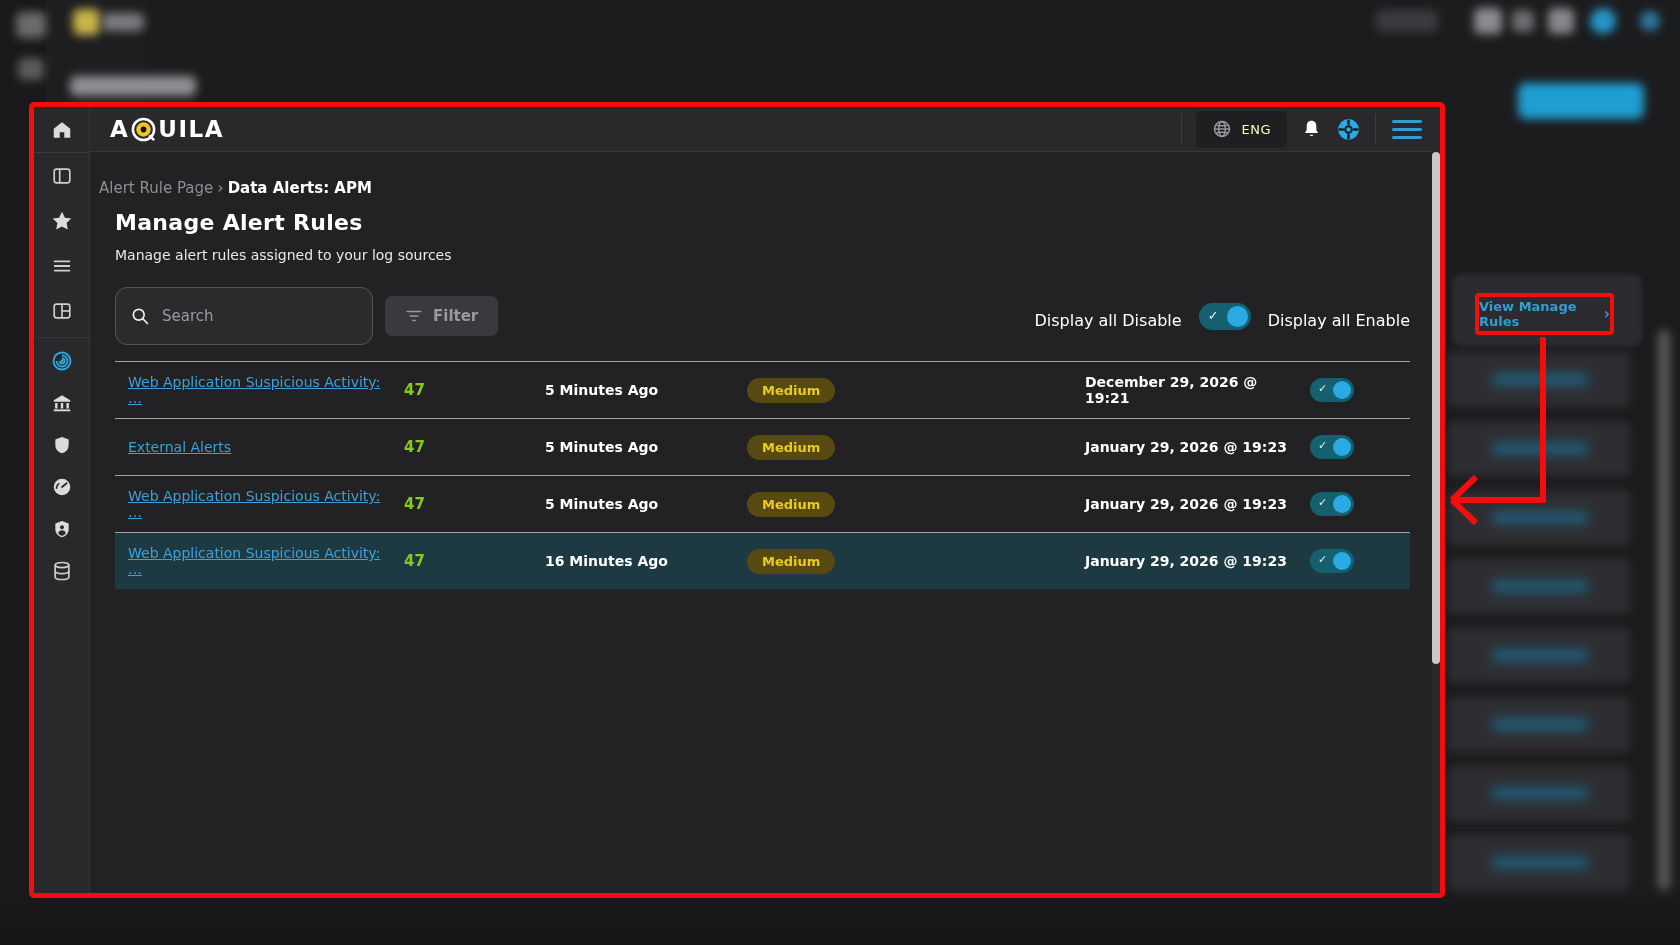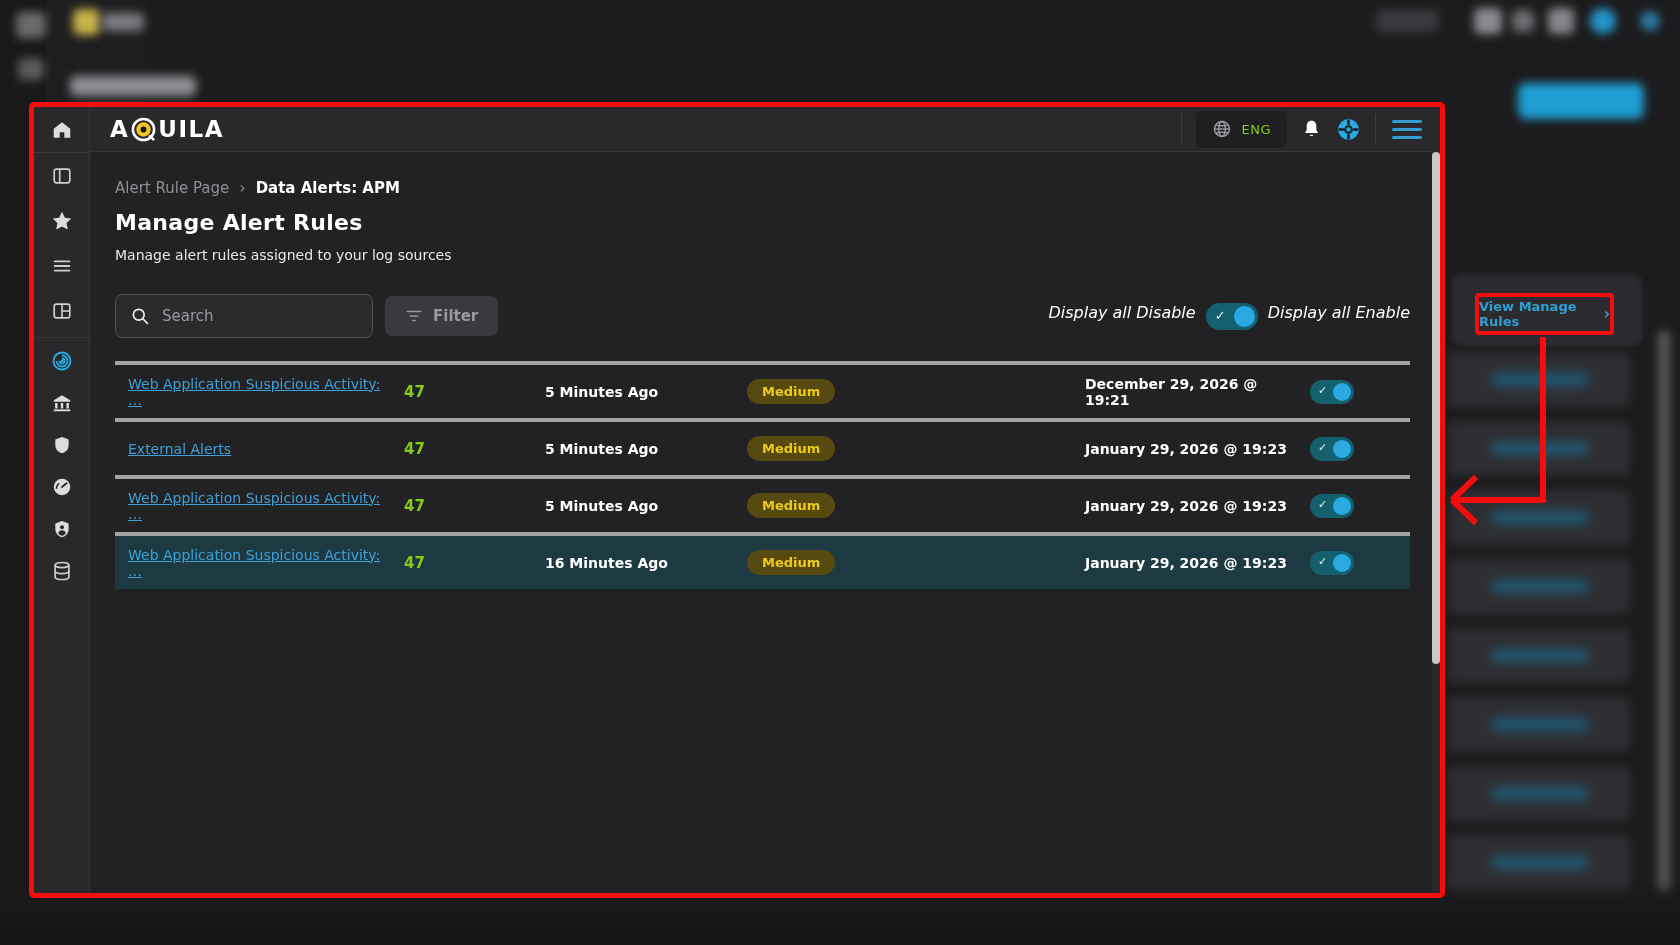--- a/index.html
+++ b/index.html
@@ -34,52 +34,52 @@
   .rail .group2 { border-top:1px solid #343437; margin-top:4px; padding-top:2px; }
   .rail .group2 .cell { height:42px; }
   .rail svg { display:block; }
 
   .appbar { position:absolute; left:56px; right:0; top:0; height:45px; background:#29292c; border-bottom:1px solid #38383b; display:flex; align-items:center; z-index:2; }
   .logo { display:flex; align-items:center; margin-left:20px; color:#fff; font-size:23px; font-weight:bold; letter-spacing:1.5px; }
   .logo-q { display:inline-grid; place-items:center; width:27px; height:27px; margin:0 1px; }
   .appbar-right { margin-left:auto; display:flex; align-items:center; gap:14px; margin-right:16px; }
   .vdiv { width:1px; height:30px; background:#3e3e42; }
   .lang-pill { display:flex; align-items:center; gap:9px; background:#1f1f22; border-radius:6px; height:37px; padding:0 16px; cursor:pointer; }
-  .lang-pill .lang { color:#84cc16; font-size:13px; letter-spacing:0.5px; }
+  .lang-pill .lang { color:#fef9c3; font-size:13px; letter-spacing:0.5px; }
   .burger { display:flex; flex-direction:column; gap:5px; cursor:pointer; padding:4px 2px; }
   .burger div { width:30px; height:3px; background:#2f9fd0; border-radius:2px; }
 
   .content { position:absolute; left:56px; right:8px; top:45px; bottom:0; background:#222225; z-index:1; }
-  .crumbs { position:absolute; left:25px; top:26px; display:flex; align-items:center; gap:10px; font-size:15px; }
+  .crumbs { position:absolute; left:9px; top:26px; display:flex; align-items:center; gap:4px; font-size:15px; }
   .crumbs .parent { color:#8f8f93; }
   .crumbs .sep { color:#8f8f93; font-size:16px; }
   .crumbs .current { color:#ffffff; font-weight:bold; }
   .page-title { position:absolute; left:25px; top:58px; color:#fff; font-size:22px; font-weight:bold; letter-spacing:0.3px; }
   .page-sub { position:absolute; left:25px; top:95px; color:#e9e9eb; font-size:14px; }
 
   .controls { position:absolute; left:25px; top:142px; width:1295px; height:44px; display:flex; align-items:center; }
-  .searchbox { display:flex; align-items:center; gap:12px; width:258px; height:44px; background:#2b2b2e; border:1px solid #55555a; border-radius:7px; padding:0 14px; }
+  .searchbox { display:flex; align-items:center; gap:12px; width:258px; height:58px; background:#2b2b2e; border:1px solid #55555a; border-radius:12px; padding:0 14px; }
   .searchbox input { flex:1; background:transparent; border:none; outline:none; color:#e8e8ea; font-size:15px; font-family:inherit; }
   .searchbox input::placeholder { color:#9b9b9f; }
   .filterbtn { display:flex; align-items:center; gap:10px; height:40px; padding:0 20px; margin-left:12px; background:#3a3a3e; border-radius:7px; color:#9a9a9e; font-size:15px; font-weight:bold; cursor:pointer; }
-  .toggle-group { margin-left:auto; display:flex; align-items:flex-start; gap:10px;font-style:italic; }
+  .toggle-group { margin-left:auto; display:flex; align-items:flex-end; gap:17px; }
   .toggle-label { color:#fff; font-size:16px; }
   .toggle { position:relative; width:52px; height:27px; background:#14606f; border-radius:14px; cursor:pointer; }
   .toggle .check { position:absolute; left:9px; top:5px; color:#e8f4f6; font-size:13px; }
   .toggle .knob { position:absolute; right:3px; top:3px; width:21px; height:21px; border-radius:50%; background:#2aa9e2; }
   .toggle.sm { width:44px; height:24px; border-radius:12px; }
   .toggle.sm .check { left:8px; top:4px; font-size:11px; }
   .toggle.sm .knob { width:18px; height:18px; top:3px; right:3px; }
 
   .table { position:absolute; left:25px; top:209px; width:1295px; }
   .thead, .trow { display:grid; grid-template-columns:276px 141px 202px 143px 195px 225px 113px; align-items:center; }
   .thead { height:56px; background:#28282b; border-radius:8px 8px 0 0; color:#fff; font-weight:bold; font-size:15px; }
   .thead .c { padding-left:13px; }
   .thead .c.right { text-align:right; padding-right:2px; }
-  .trow { height:57px; border-top:4px solid #a3a3a3; font-size:14px; color:#fff; background:#222225; }
+  .trow { height:57px; border-top:1px solid #a3a3a3; font-size:14px; color:#fff; background:#222225; }
   .trow.hl { background:#1d3a42; }
   .trow .c { padding-left:13px; }
   .rule-link { color:#3da0d8; text-decoration:underline; font-size:14px; cursor:pointer; }
   .risk { color:#84cc16; font-weight:bold; font-size:15px; }
   .lastrun, .updated { font-weight:bold; }
   .badge-medium { display:inline-block; background:#574a11; color:#ecca1d; font-weight:bold; font-size:13px; padding:5px 15px; border-radius:14px; }
   .scrollbar { position:absolute; right:0; top:0; bottom:0; width:8px; background:#29292c; z-index:3; }
   .scrollbar .thumb { position:absolute; left:0; top:45px; width:8px; height:512px; background:#c9c9cc; border-radius:4px; }
 </style>
 </head>

